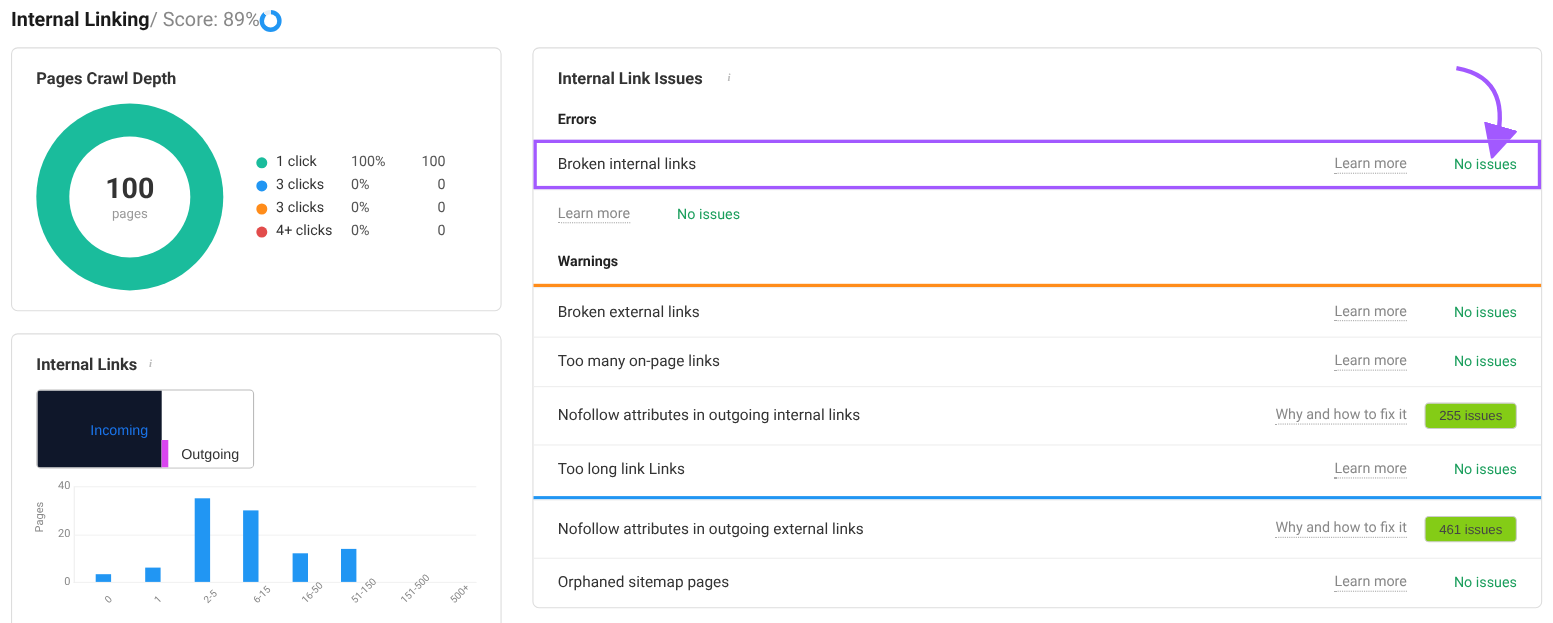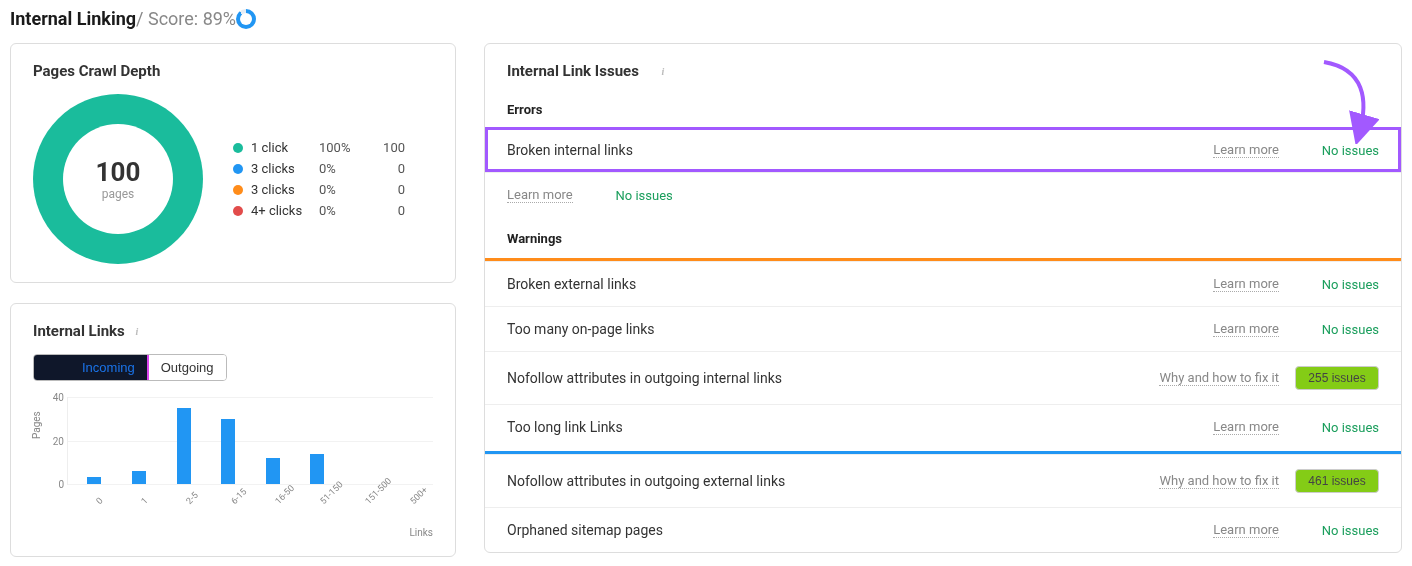--- a/index.html
+++ b/index.html
@@ -52,21 +52,21 @@
   .donut-sub { font-size: 12px; color: #999; }
   .legend { font-size: 13px; }
   .legend-row { display: grid; grid-template-columns: 14px 64px 46px 36px; align-items:center; margin: 6px 0; column-gap:4px; }
   .dot { width: 10px; height: 10px; border-radius: 50%; }
   .legend-pct { color:#555; }
   .legend-cnt { color:#555; text-align:right; }
 
   
   .tabgroup { display: inline-flex; border: 1px solid #bbb; border-radius: 4px; overflow: hidden; margin-bottom: 12px;}
   .tab-btn { padding: 5px 12px; font-size: 13px; background:#fff; border:none; cursor:pointer; color:#333;}
-  .tab-btn + .tab-btn { border-left:2px solid #d946ef; }
+  .tab-btn + .tab-btn { border-left:6px solid #d946ef;margin-top:45px; }
   .tab-btn.active { background:#0f172a; color:#1a73e8;padding-left:48px; }
   .mini-chart { position:relative; height:130px; padding:4px 0 0 34px; }
   .y-axis-label { position:absolute; left:-2px; top:46px; transform: rotate(-90deg); transform-origin:left top; font-size:10px; color:#888; }
   .x-axis-label { text-align:right; font-size:10px; color:#888; margin-top:4px; padding-left:34px; }
   .plot { position:relative; height:88px; border-left:1px solid #eee; border-bottom:1px solid #eee; }
   .ytick { position:absolute; left:-28px; font-size:10px; color:#888; transform:translateY(-50%); width:24px; text-align:right;}
   .grid { position:absolute; left:0; right:0; border-top:1px solid #f2f2f2; }
   .bars { position:absolute; left:0; right:0; bottom:0; top:0; display:flex; align-items:flex-end; justify-content:space-around; padding:0 4px;}
   .bar { width:14px; background:#2196f3; }
   .xticks { display:flex; justify-content:space-around; padding:0 4px; margin-top:6px;}

